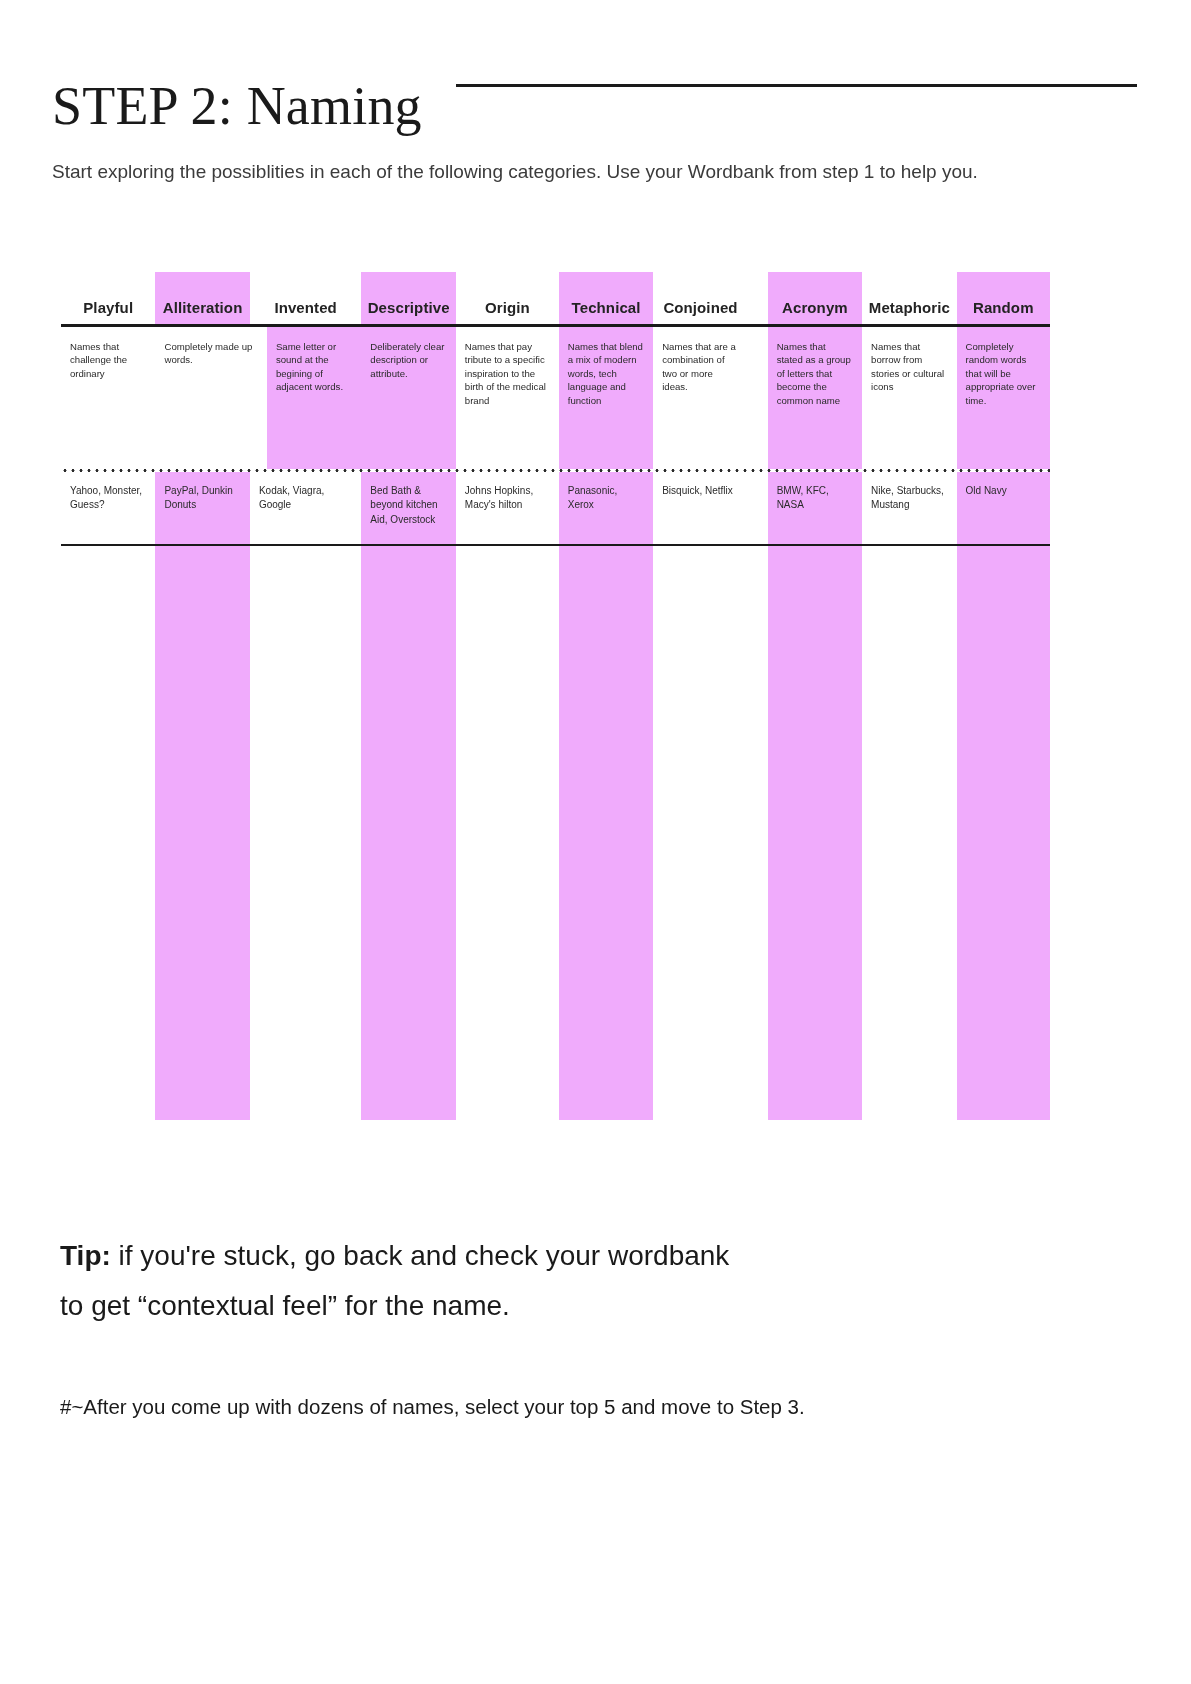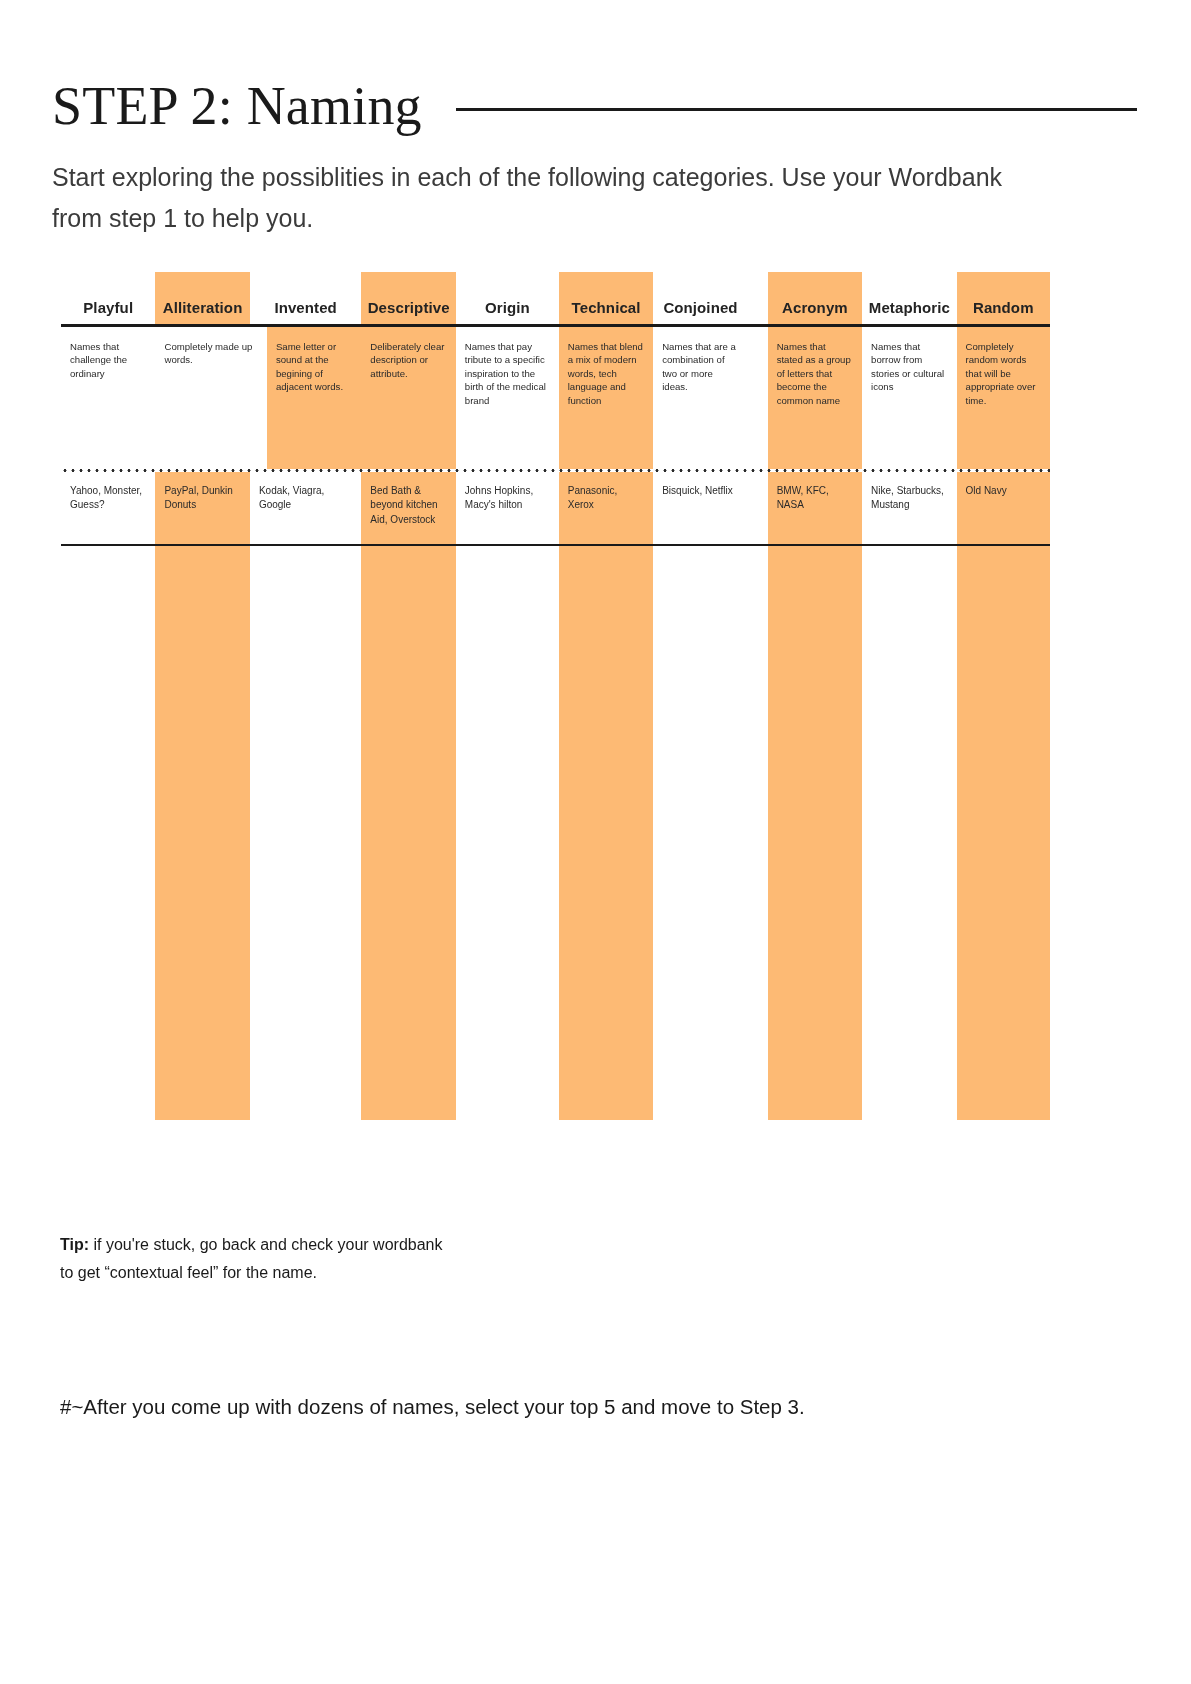--- a/index.html
+++ b/index.html
@@ -23,21 +23,20 @@
     height: 1684px;
   }
 
   
   .header {
     position: absolute;
     left: 52px;
     top: 78px;
     width: 1085px;
     display: flex;
-    align-items: center;
   }
   .title {
     font-family: "Liberation Serif", serif;
     font-size: 54px;
     line-height: 1.05;
     font-weight: 400;
     color: #1a1a1a;
     white-space: nowrap;
     letter-spacing: 0.2px;
   }
@@ -47,21 +46,21 @@
     background: #1a1a1a;
     margin-left: 34px;
     margin-top: 6px;
   }
 
   .subtitle {
     position: absolute;
     left: 52px;
     top: 157px;
     width: 1000px;
-    font-size: 25px;
+    font-size: 19px;
     line-height: 1.62;
     color: #3b3b3b;
     font-weight: 400;
   }
 
   
   .table-wrap {
     position: absolute;
     left: 61px;
     top: 272px;
@@ -70,21 +69,21 @@
   .grid {
     position: relative;
     display: flex;
     width: 989px;
     align-items: stretch;
   }
   .col {
     position: relative;
     box-sizing: border-box;
   }
-  .col.shaded { background: #fdba74; }
+  .col.shaded { background: #f0abfc; }
 
   
   .col.c0 { width: 99px; }
   .col.c1 { width: 99px; }
   .col.c2 { width: 117px; }
   .col.c3 { width: 99px; }
   .col.c4 { width: 108px; }
   .col.c5 { width: 99px; }
   .col.c6 { width: 99px; }
   .col.c7 { width: 99px; margin-left: 20px; }
@@ -151,21 +150,21 @@
 
   
   .band-row { display: flex; width: 989px; }
 
   
   .tip {
     position: absolute;
     left: 60px;
     top: 1231px;
     width: 860px;
-    font-size: 16px;
+    font-size: 28px;
     line-height: 1.78;
     color: #1a1a1a;
   }
   .tip b { font-weight: 700; }
 
   .closing {
     position: absolute;
     left: 60px;
     top: 1392px;
     width: 1020px;

